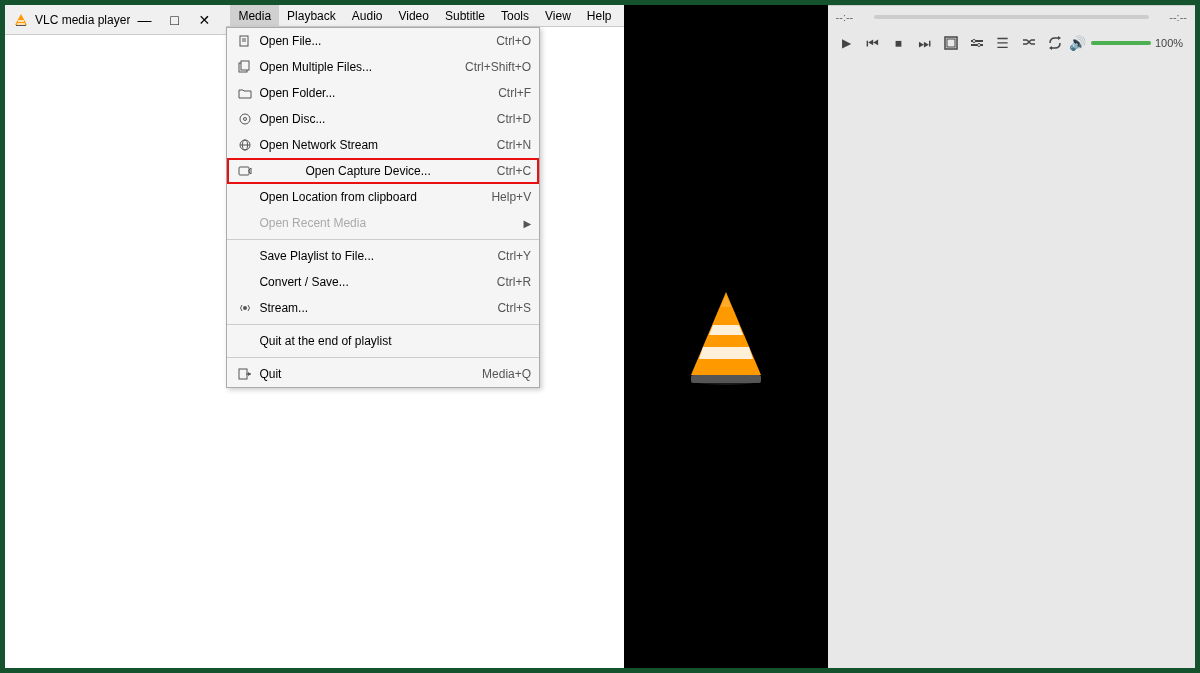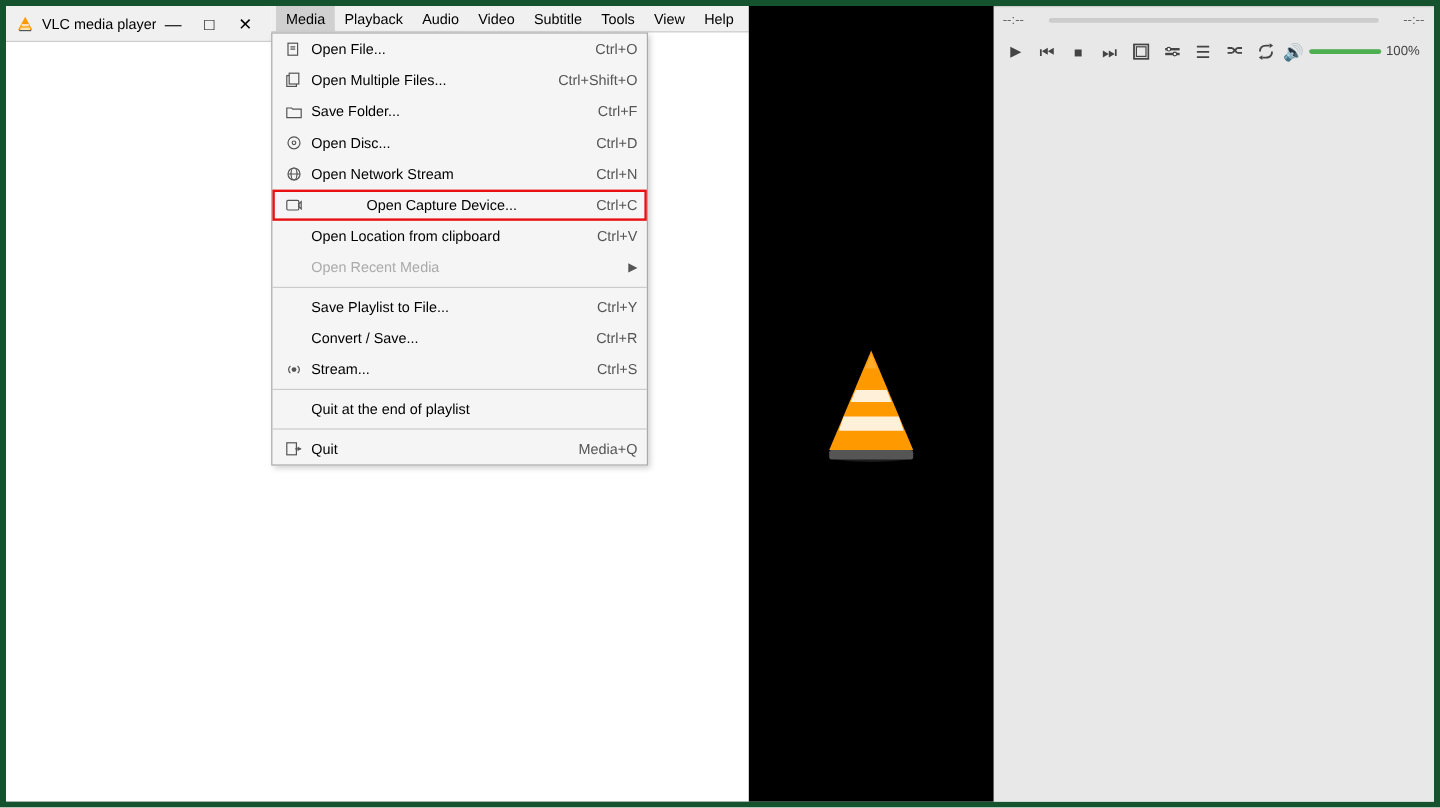--- a/index.html
+++ b/index.html
@@ -287,21 +287,21 @@
         <span class="dropdown-label">Open Multiple Files...</span>
         <span class="dropdown-shortcut">Ctrl+Shift+O</span>
       </div>
 
       <div class="dropdown-item">
         <span class="dropdown-icon">
           <svg width="14" height="14" viewBox="0 0 14 14">
             <path d="M1,4 L1,12 L13,12 L13,5 L6,5 L5,4 Z" fill="none" stroke="#555" stroke-width="1"></path>
           </svg>
         </span>
-        <span class="dropdown-label">Save Folder...</span>
+        <span class="dropdown-label">Open Folder...</span>
         <span class="dropdown-shortcut">Ctrl+F</span>
       </div>
 
       <div class="dropdown-item">
         <span class="dropdown-icon">
           <svg width="14" height="14" viewBox="0 0 14 14">
             <circle cx="7" cy="7" r="5" fill="none" stroke="#555" stroke-width="1"></circle>
             <circle cx="7" cy="7" r="1.5" fill="none" stroke="#555" stroke-width="1"></circle>
           </svg>
         </span>
@@ -328,21 +328,21 @@
             <polygon points="11,6 13,4 13,10 11,8" fill="none" stroke="#555" stroke-width="1"></polygon>
           </svg>
         </span>
         <span class="dropdown-label">Open Capture Device...</span>
         <span class="dropdown-shortcut">Ctrl+C</span>
       </div>
 
       <div class="dropdown-item">
         <span class="dropdown-icon"></span>
         <span class="dropdown-label">Open Location from clipboard</span>
-        <span class="dropdown-shortcut">Ctrl+V</span>
+        <span class="dropdown-shortcut">Help+V</span>
       </div>
 
       <div class="dropdown-item disabled">
         <span class="dropdown-icon"></span>
         <span class="dropdown-label">Open Recent Media</span>
         <span class="dropdown-arrow">▶</span>
       </div>
 
       <div class="dropdown-separator"></div>
 

